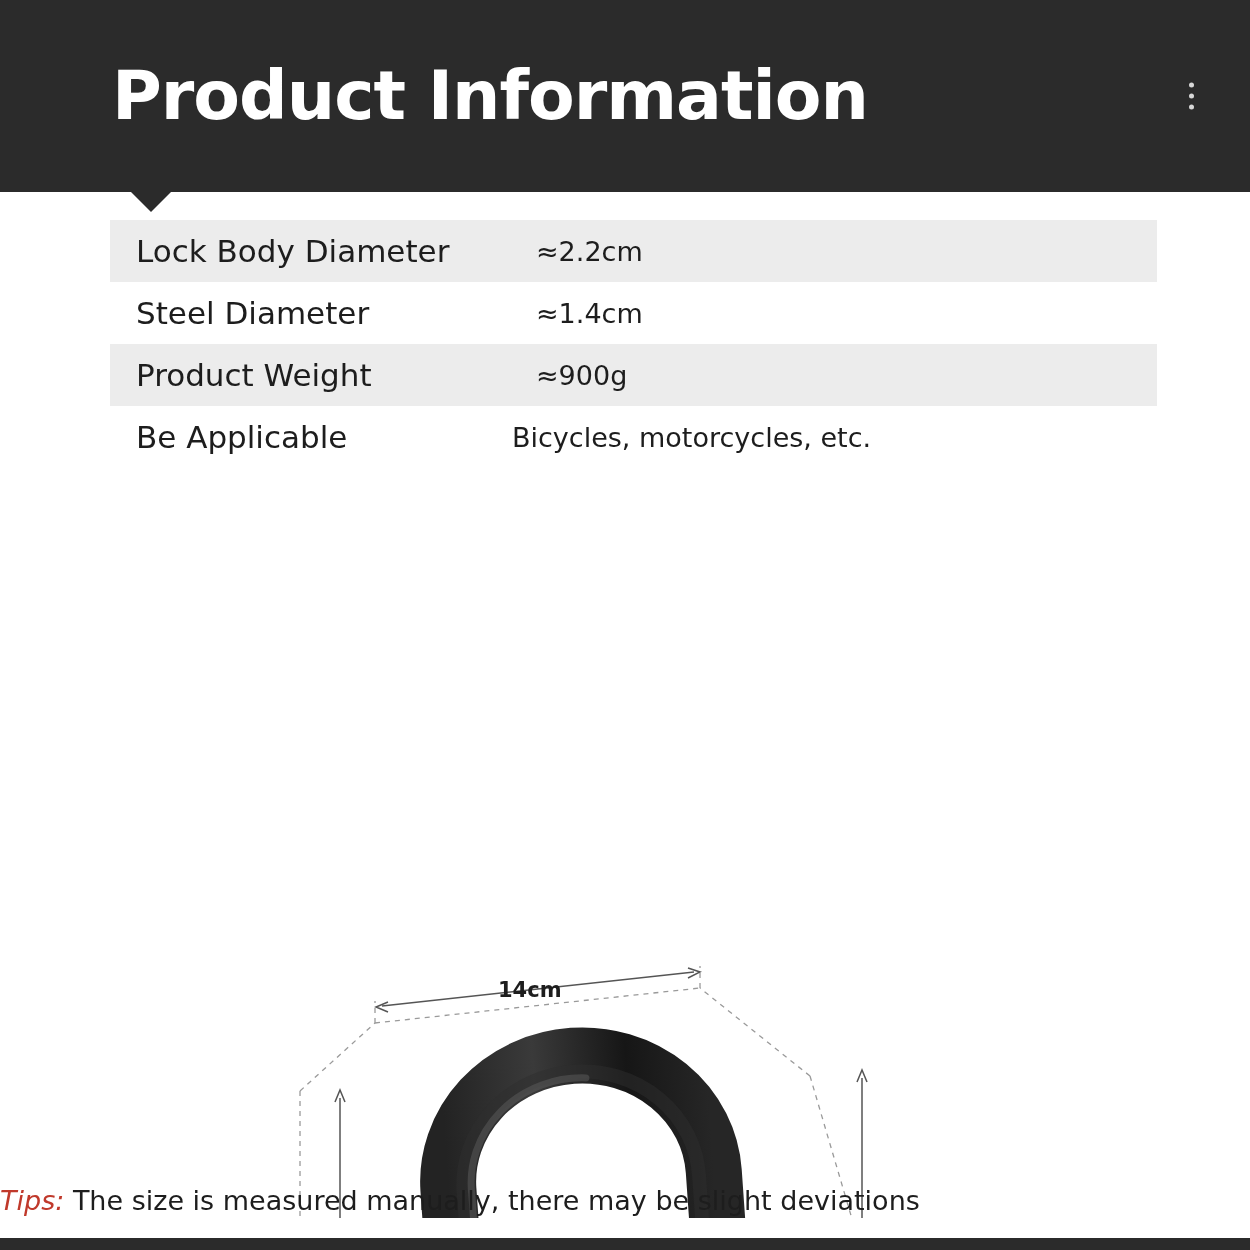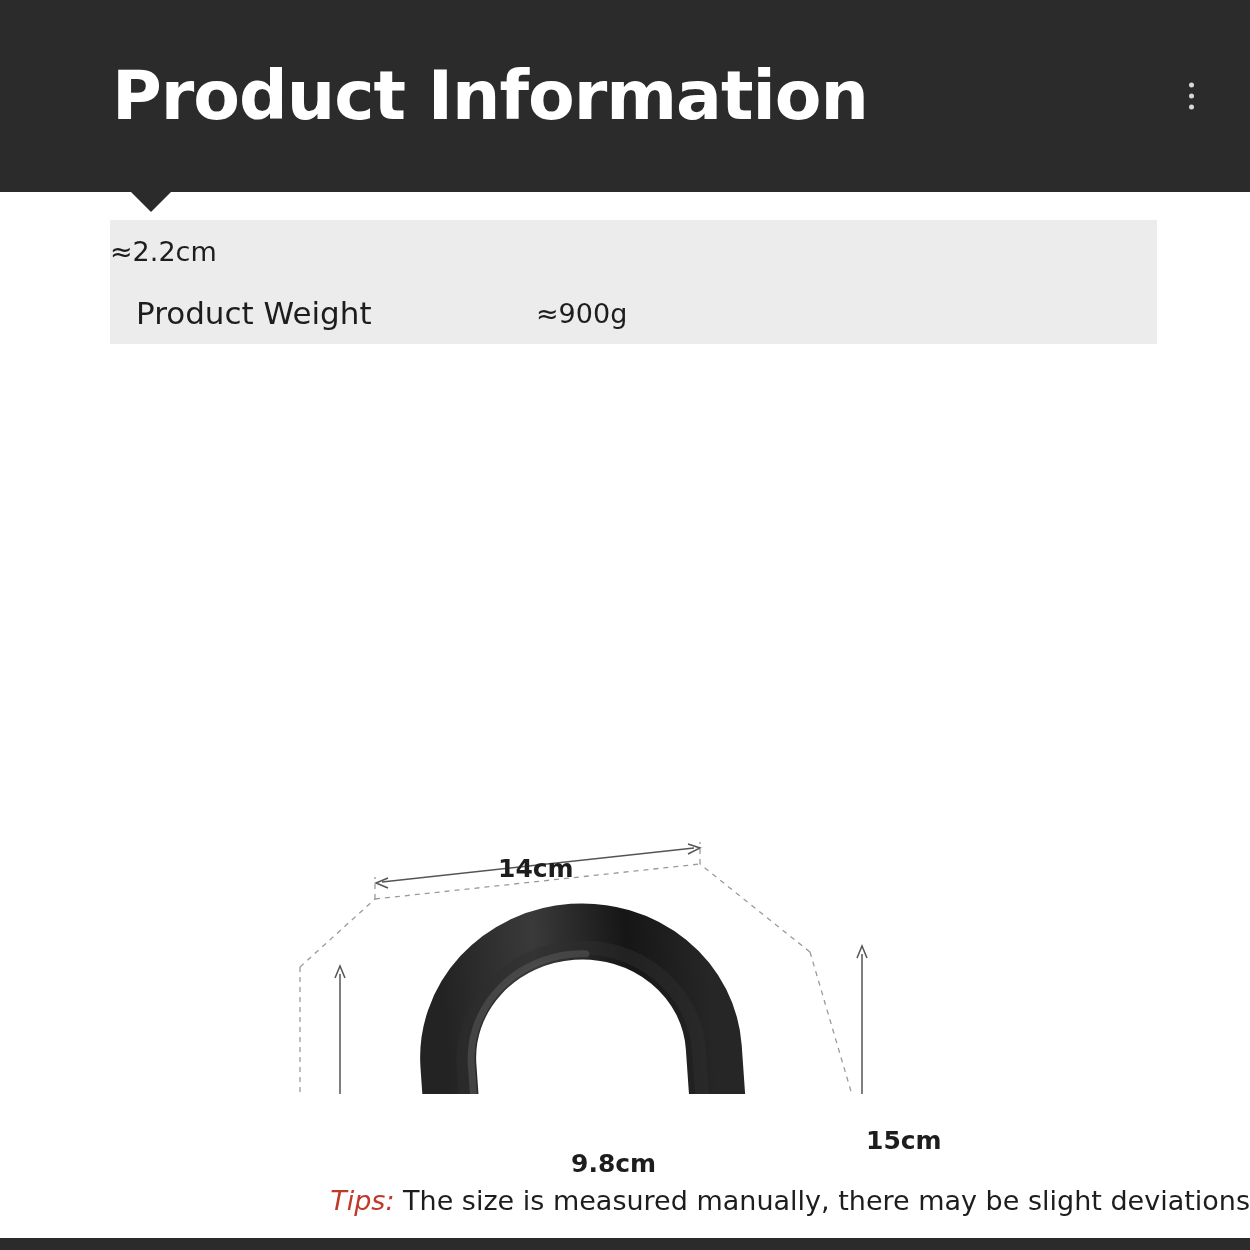--- a/index.html
+++ b/index.html
@@ -93,38 +93,37 @@
     height: 740px;
     margin-top: 10px;
   }
   .diagram svg {
     position: absolute;
     left: 0;
     top: 0;
   }
   .dim-label {
     position: absolute;
-    font-size: 25px;
+    font-size: 21px;
     font-weight: bold;
     color: #1d1d1d;
     font-family: "DejaVu Sans", sans-serif;
     white-space: nowrap;
   }
 
   
   .tips {
     position: absolute;
     left: 0;
     right: 0;
     bottom: 34px;
-    text-align: right;
+    text-align: left;
     font-size: 27px;
     color: #1d1d1d;
     font-family: "DejaVu Sans", sans-serif;
-    margin-left: 9px;
   }
   .tips .tips-word {
     color: #c0392b;
     font-style: italic;
     font-weight: normal;
   }
   .bottom-bar {
     position: absolute;
     left: 0;
     bottom: 0;
@@ -151,25 +150,34 @@
   <div class="kebab">
     <span></span>
       <span></span>
       <span></span>
   </div>
   <div class="header-notch"></div>
 </div>
 
 <div class="spec-table">
   <div class="spec-row shaded">
+    <div class="spec-label">Lock Body Diameter</div>
     <div class="spec-value">≈2.2cm</div>
+  </div>
+  <div class="spec-row">
+    <div class="spec-label">Steel Diameter</div>
+    <div class="spec-value">≈1.4cm</div>
   </div>
   <div class="spec-row shaded">
     <div class="spec-label">Product Weight</div>
     <div class="spec-value">≈900g</div>
+  </div>
+  <div class="spec-row">
+    <div class="spec-label">Be Applicable</div>
+    <div class="spec-value">Bicycles, motorcycles, etc.</div>
   </div>
 </div>
 
 <div class="diagram">
   <svg width="1250" height="740" viewBox="0 0 1250 740">
     <defs>
       <linearGradient id="shackleGrad" x1="0" y1="0" x2="1" y2="0">
         <stop offset="0%" stop-color="#232323"></stop>
         <stop offset="35%" stop-color="#3a3a3a"></stop>
         <stop offset="70%" stop-color="#161616"></stop>

